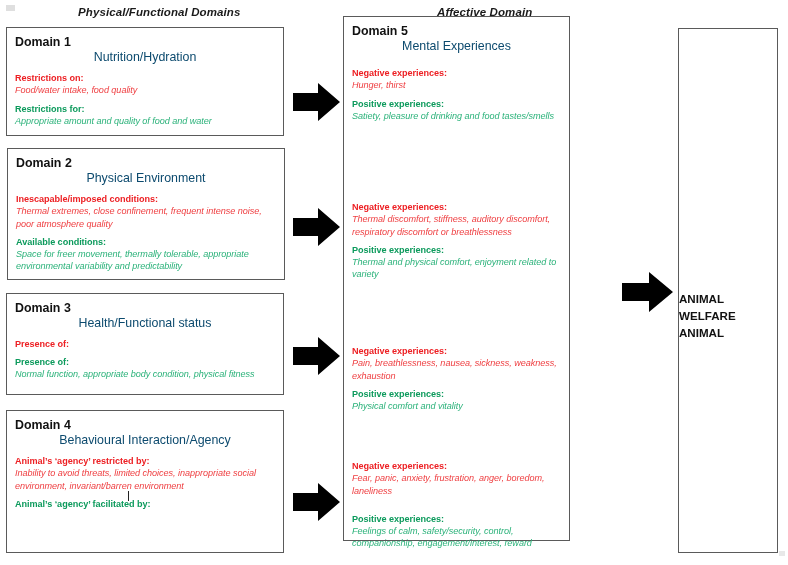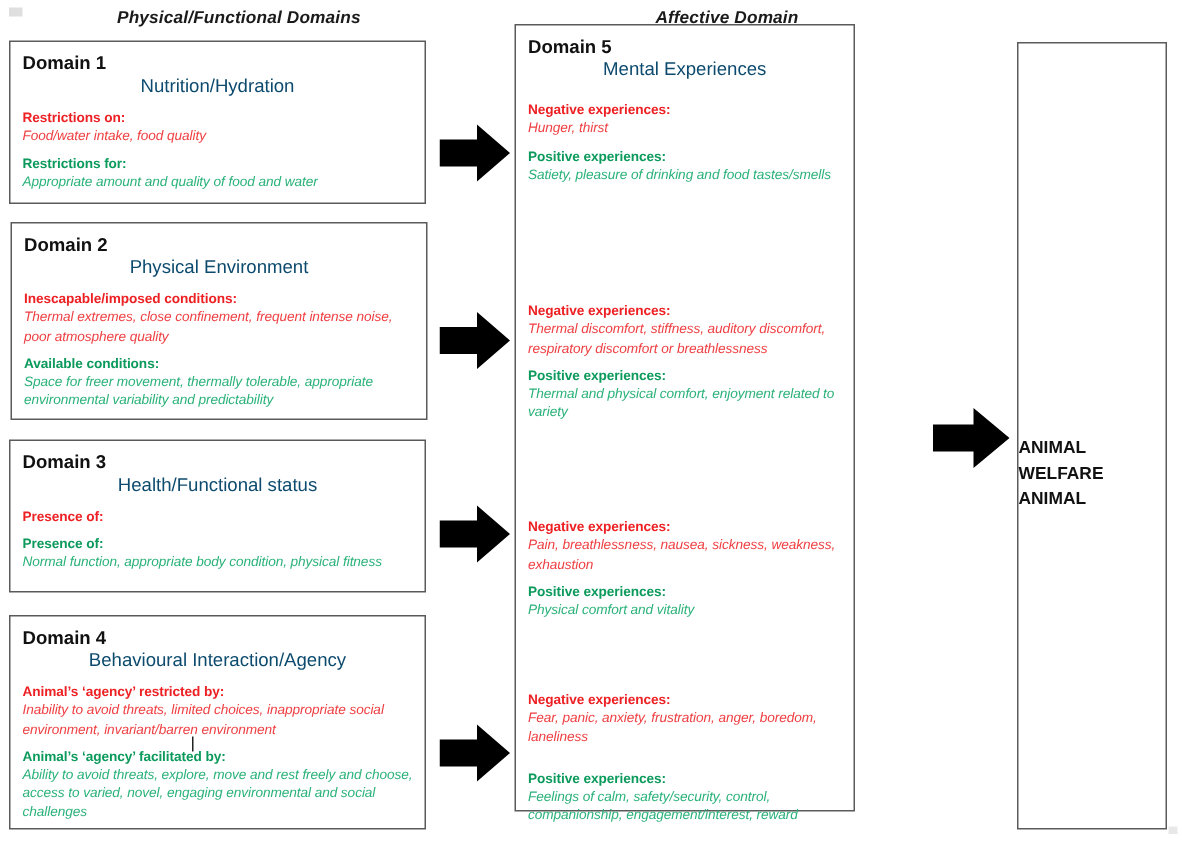--- a/index.html
+++ b/index.html
@@ -206,21 +206,20 @@
   <div class="box" id="box-d4">
     <div class="inner">
       <div class="domain-title">Domain 4</div>
       <div class="domain-subtitle">Behavioural Interaction/Agency</div>
       <div class="blk neg">
         <div class="lbl">Animal’s ‘agency’ restricted by:</div>
         <div class="txt">Inability to avoid threats, limited choices, inappropriate social environment, invariant/barren environment</div>
       </div>
       <div class="blk pos">
         <div class="lbl">Animal’s ‘agency’ facilitated by:</div>
-        <div class="txt">Ability to avoid threats, explore, move and rest freely and choose, access to varied, novel, engaging environmental and social challenges</div>
       </div>
     </div>
   </div>
   <div class="cursor-caret"></div>
 
   <div class="box" id="box-d5">
     <div class="d5-head">
       <div class="domain-title">Domain 5</div>
       <div class="domain-subtitle">Mental Experiences</div>
     </div>

